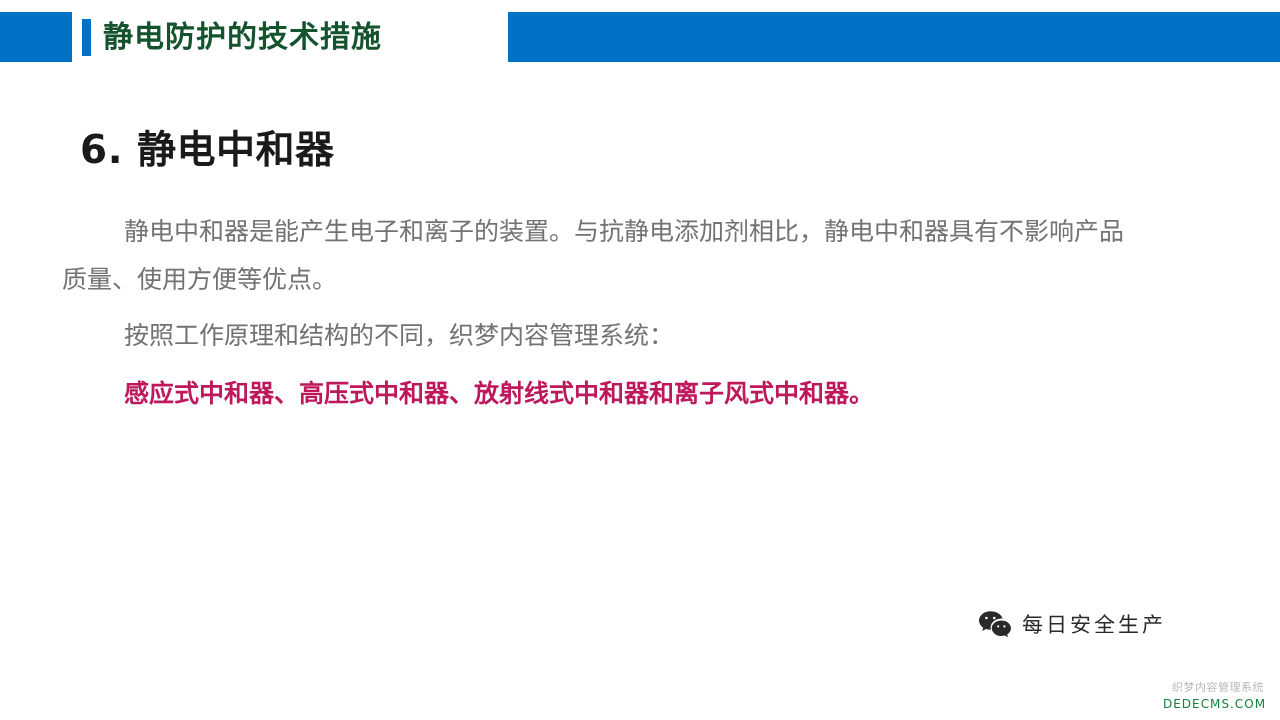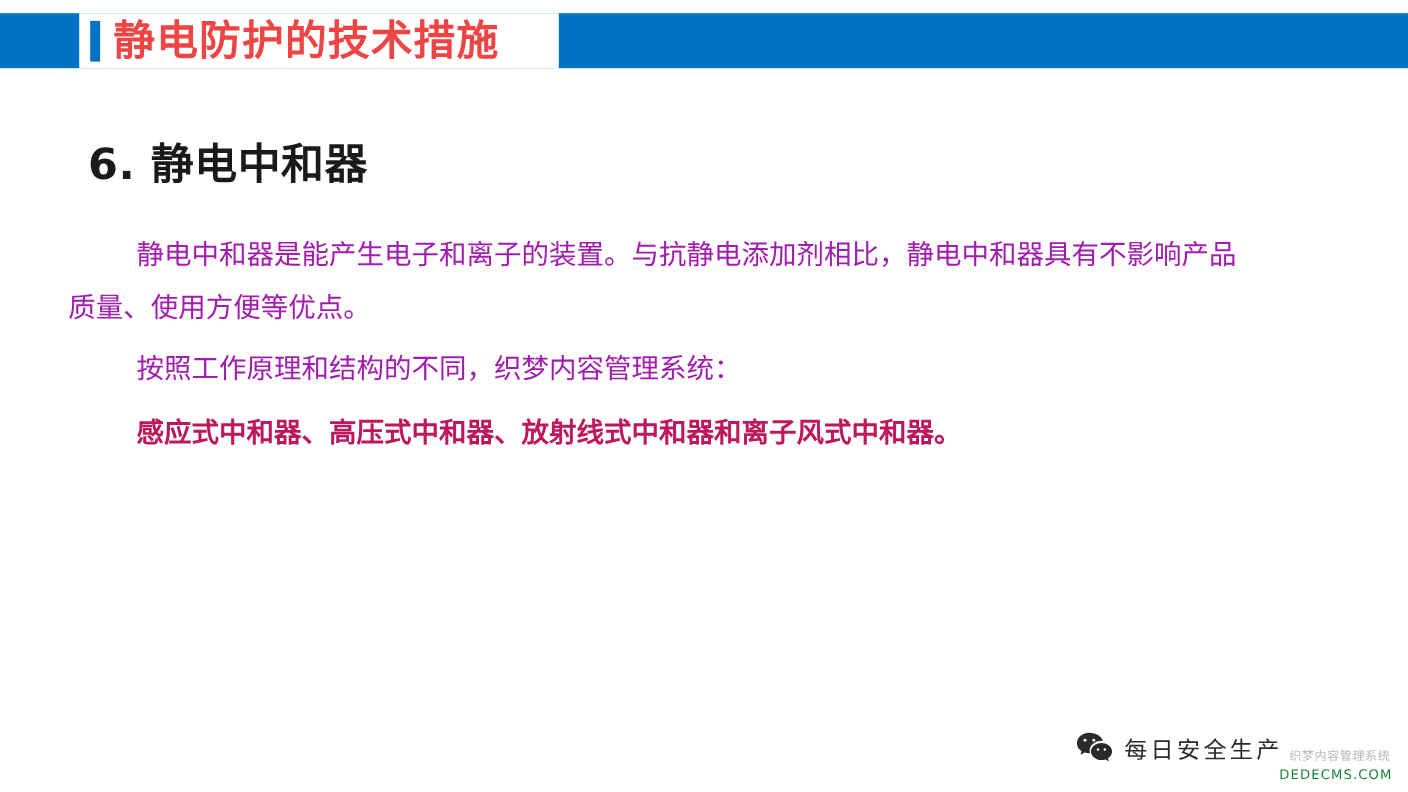--- a/index.html
+++ b/index.html
@@ -46,23 +46,23 @@
     width: 9px;
     height: 37px;
     background: #0072c6;
   }
   .header-title {
     position: absolute;
     left: 103px;
     top: 0;
     height: 50px;
     line-height: 50px;
-    font-size: 38px;
+    font-size: 30px;
     font-weight: bold;
-    color: #ef4444;
+    color: #14532d;
     letter-spacing: 1px;
     white-space: nowrap;
   }
 
   
   .section-heading {
     position: absolute;
     left: 80px;
     top: 118px;
     font-size: 39px;
@@ -71,44 +71,44 @@
     letter-spacing: 0.5px;
     white-space: nowrap;
   }
 
   .para {
     position: absolute;
     left: 62px;
     width: 1075px;
     font-size: 25px;
     line-height: 48px;
-    color: #a21caf;
+    color: #737373;
     text-indent: 62px;
   }
   .para-1 { top: 208px; }
   .para-2 { top: 312px; }
 
   .highlight-line {
     position: absolute;
     left: 124px;
     top: 374px;
     font-size: 25px;
     line-height: 40px;
     font-weight: bold;
     color: #be185d;
     white-space: nowrap;
   }
 
   
   .wx-badge {
     position: absolute;
     left: 978px;
-    top: 665px;
+    top: 608px;
     display: flex;
-    align-items: flex-start;
+    align-items: flex-end;
     gap: 10px;
   }
   .wx-icon {
     width: 34px;
     height: 28px;
     position: relative;
     display: inline-block;
   }
   .wx-text {
     font-size: 21px;

